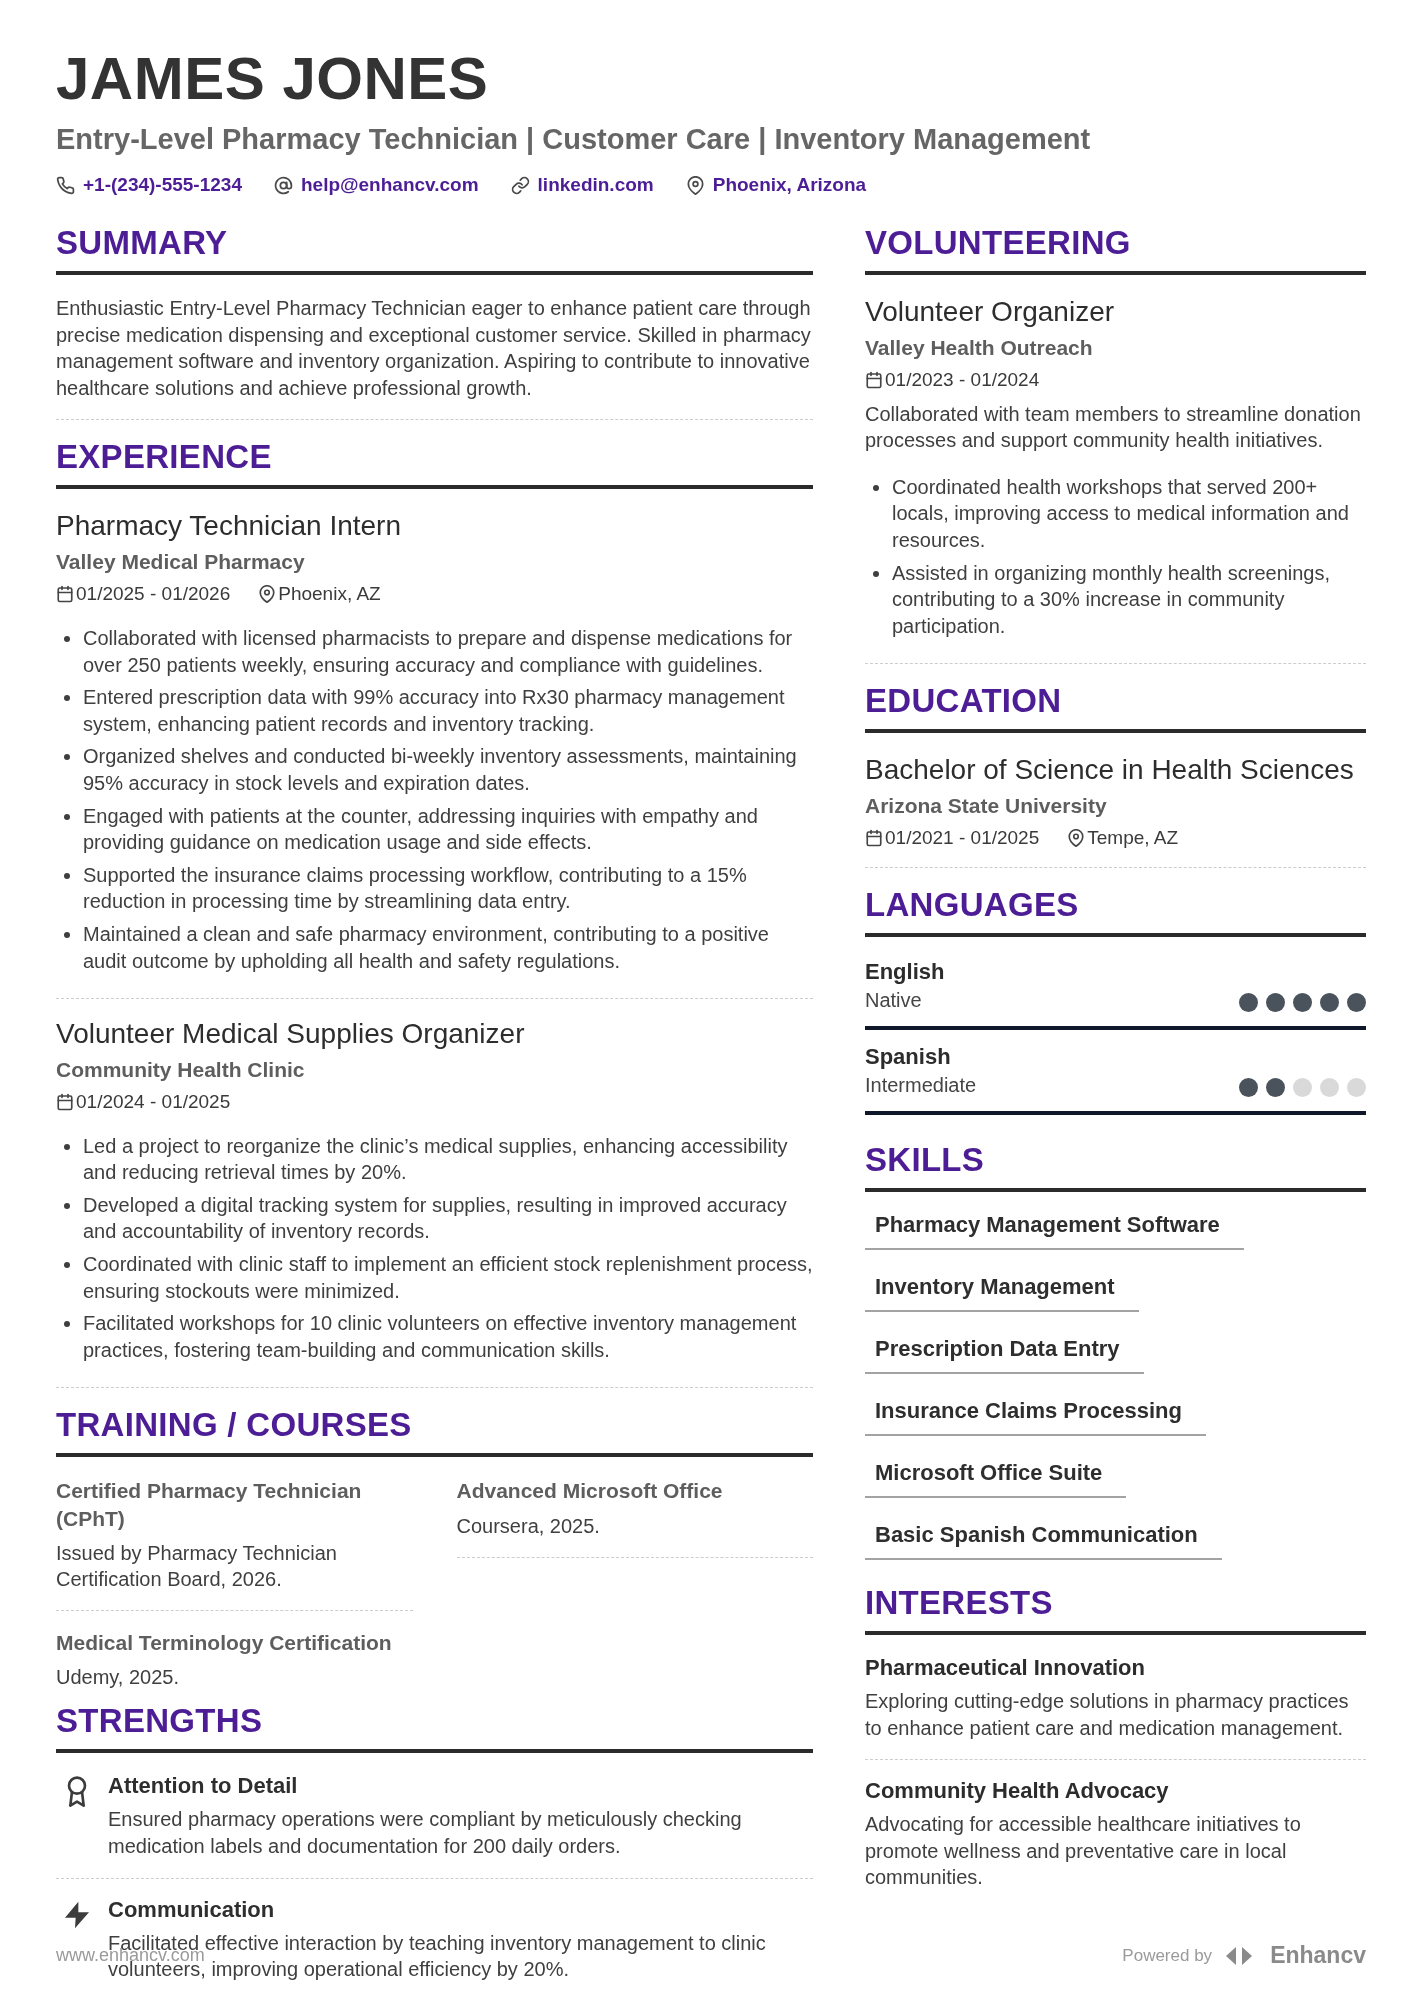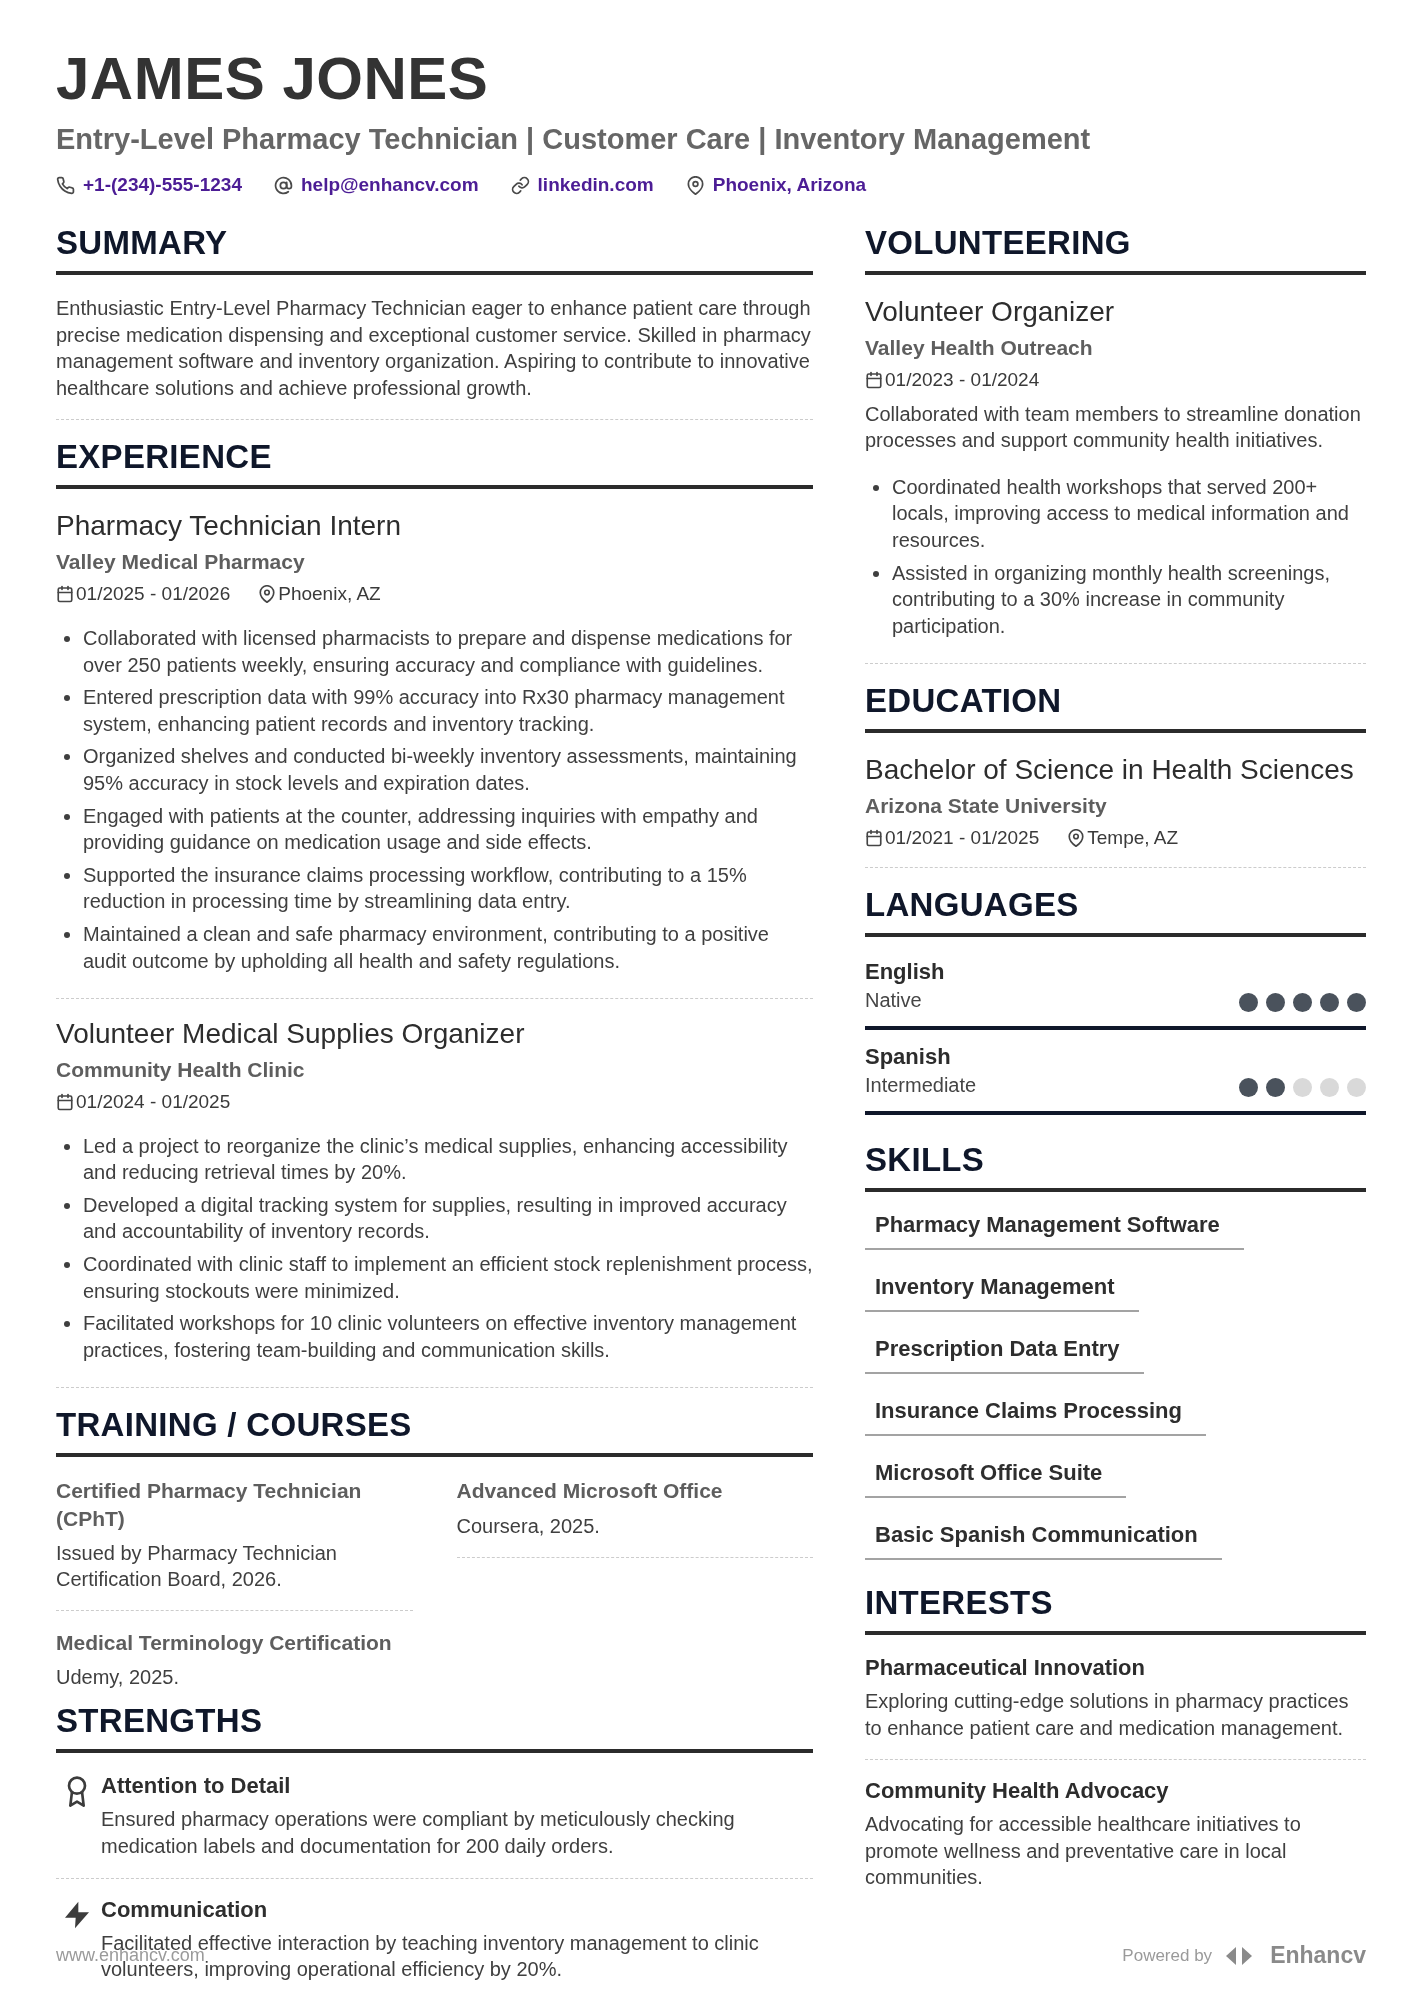--- a/index.html
+++ b/index.html
@@ -20,21 +20,21 @@
   .contact { display:flex; align-items:center; gap:8px; }
   .cicon { width:19px; height:19px; color:#4a4a4a; flex:none; }
 
   
   .cols { display:flex; gap:52px; }
   .col-left { width:757px; flex:none; }
   .col-right { flex:1; min-width:0; }
 
   section { margin-bottom:12px; }
   h2.sec {
-    font-size:33px; font-weight:700; color:#0f172a; letter-spacing:.3px;
+    font-size:33px; font-weight:700; color:#4c1d95; letter-spacing:.3px;
     border-bottom:4px solid #2b2b2b; padding-bottom:9px; margin-bottom:20px;
   }
   .sep { border-bottom:1px dashed #cccccc; padding-bottom:18px; margin-bottom:18px; }
 
   p.body, li { font-size:20px; line-height:1.33; color:#3f3f3f; }
 
   h3.entry-title { font-size:28px; font-weight:400; color:#2d2d2d; margin-bottom:7px; line-height:1.2; }
   .org { font-size:21px; font-weight:700; color:#5e5e5e; margin-bottom:9px; }
   .meta { display:flex; align-items:center; gap:28px; font-size:19px; color:#3a3a3a; margin-bottom:10px; }
   .meta-item { display:flex; align-items:center; gap:2px; }
@@ -42,21 +42,21 @@
 
   ul.bullets { padding-left:27px; margin-top:20px; }
   ul.bullets li { margin-bottom:6px; }
 
   
   .training-grid { display:grid; grid-template-columns:1fr 1fr; column-gap:44px; align-items:start; }
   .t-title { font-size:21px; font-weight:700; color:#5e5e5e; line-height:1.3; margin-bottom:8px; }
   .t-detail { font-size:20px; color:#3f3f3f; line-height:1.3; }
 
   
-  .strength { display:flex; gap:3px; }
+  .strength { display:flex; gap:10px; }
   .s-iconbox { flex:0 0 42px; display:flex; justify-content:center; padding-top:2px; }
   .s-icon { width:32px; height:32px; color:#3c3c3c; }
   .s-title { font-size:22px; font-weight:700; color:#2e2e2e; margin-bottom:7px; }
 
   
   .lang-row { display:flex; justify-content:space-between; align-items:flex-end;
               padding:14px 0; border-bottom:4px solid #0f172a; }
   .lang-row:first-of-type { padding-top:2px; }
   .lang-name { font-size:22px; font-weight:700; color:#2c2c2c; margin-bottom:4px; }
   .lang-level { font-size:20px; color:#454545; }

